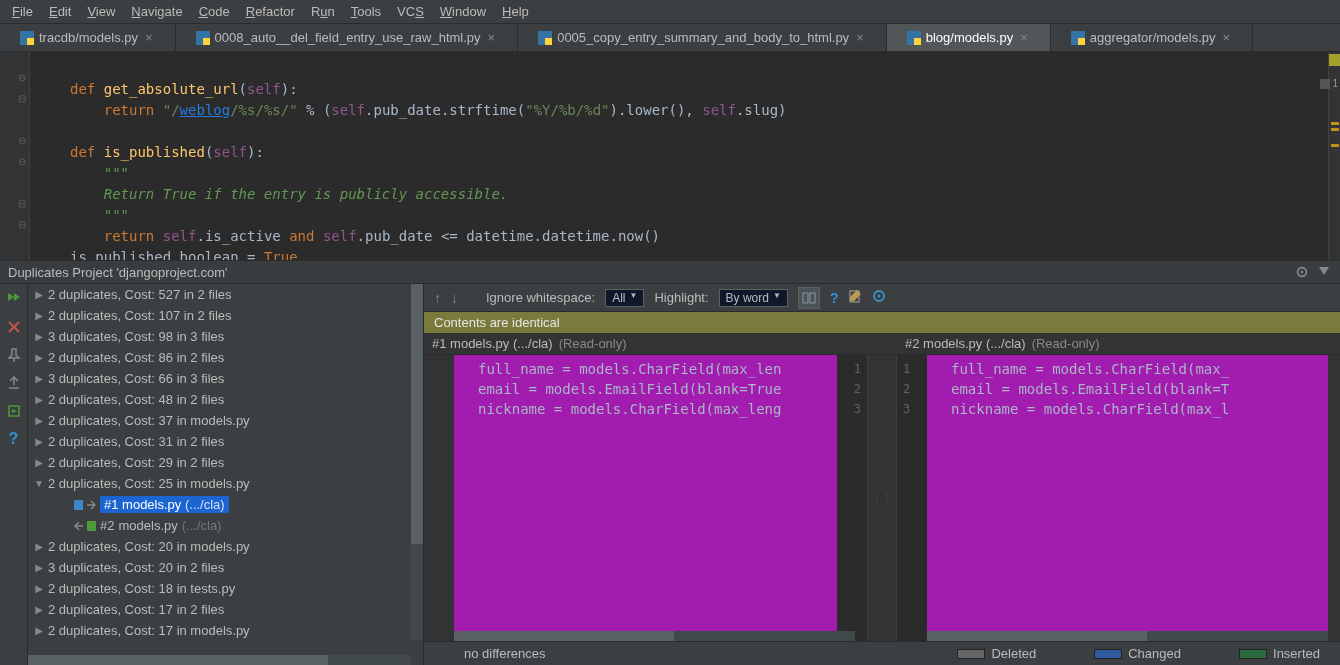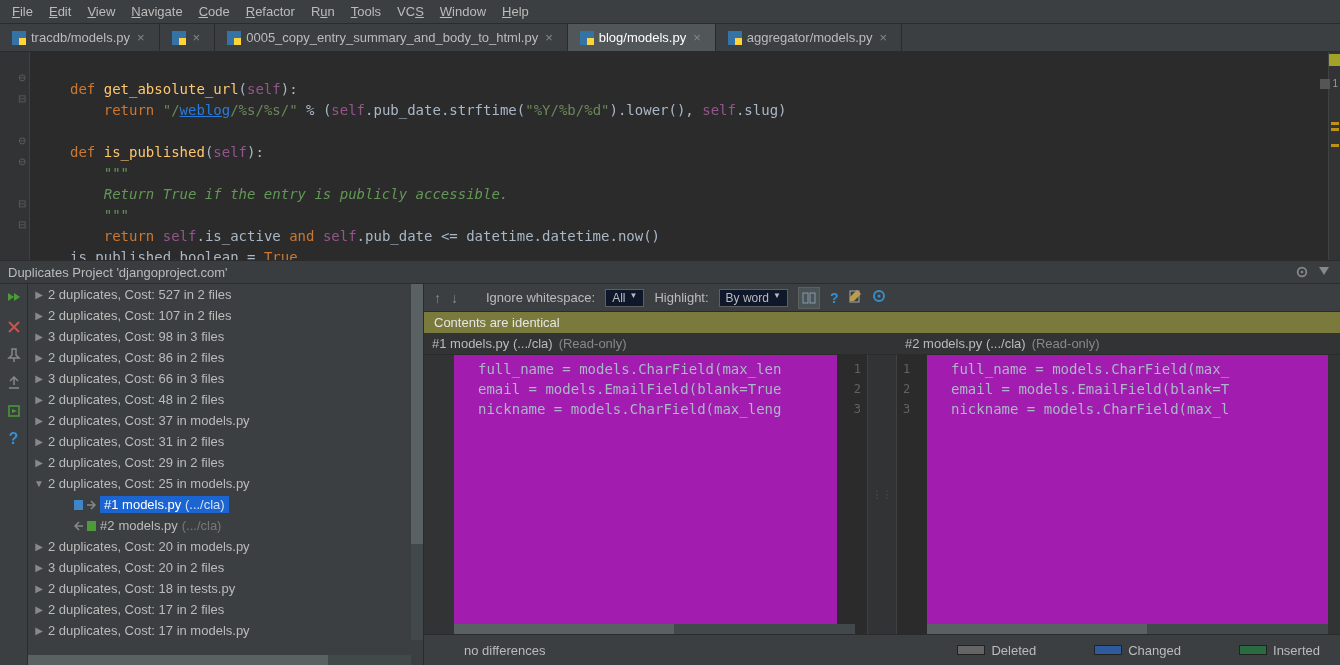--- a/index.html
+++ b/index.html
@@ -1,21 +1,21 @@
 <!DOCTYPE html>
 <html><head>
 <meta charset="utf-8">
 <style>
 * { margin:0; padding:0; box-sizing:border-box; }
 body { font-family: "Segoe UI", Arial, sans-serif; font-size:13px; background:#3c3f41; color:#bbbbbb; width:1340px; height:665px; overflow:hidden; }
 .menubar { display:flex; height:24px; align-items:center; padding:0 4px; background:#3c3f41; border-bottom:1px solid #2b2b2b; }
 .menubar .menu { padding:2px 8px; cursor:pointer; }
 .menubar .menu u { text-decoration:underline; }
 .tabs { display:flex; height:28px; background:#3c3f41; border-bottom:1px solid #2b2b2b; align-items:stretch; }
-.tab { display:flex; align-items:center; padding:0 12px; border-right:1px solid #2b2b2b; color:#bbb; cursor:pointer; gap:5px; white-space:nowrap; }
+.tab { display:flex; align-items:center; padding:0 20px; border-right:1px solid #2b2b2b; color:#bbb; cursor:pointer; gap:5px; white-space:nowrap; }
 .tab.active { background:#515658; color:#fff; }
 .tab .pyicon { width:14px; height:14px; }
 .tab-close { color:#888; font-size:13px; padding:0 2px; }
 .pyicon svg { display:block; }
 .editor-wrap { display:flex; height:208px; background:#2b2b2b; }
 .gutter { width:30px; background:#313335; border-right:1px solid #414141; position:relative; }
 .fold { position:absolute; left:18px; color:#5f6364; font-size:10px; }
 .code { flex:1; padding:6px 0 0 40px; font-family: "DejaVu Sans Mono","Menlo","Consolas",monospace; font-size:14px; line-height:21px; color:#a9b7c6; overflow:hidden; white-space:pre; }
 .kw { color:#cc7832; }
 .sf { color:#94558d; }
@@ -52,21 +52,21 @@
 .diff-head .ro { color:#888; }
 .diff-body { flex:1; display:flex; background:#a21caf; font-family:"DejaVu Sans Mono",monospace; font-size:14px; }
 .diff-pane { flex:1; display:flex; overflow:hidden; position:relative; }
 .diff-mid { width:30px; background:#313335; border-left:1px solid #414141; border-right:1px solid #414141; position:relative; }
 .diff-code { flex:1; padding:4px 0 0 24px; color:#a9b7c6; line-height:20px; white-space:pre; overflow:hidden; }
 .diff-ln { width:30px; background:#2b2b2b; color:#606366; text-align:right; padding:4px 6px 0 0; line-height:20px; font-size:12px; }
 .diff-pane-stripe { width:12px; background:#313335; }
 .hscroll { position:absolute; bottom:0; left:30px; right:12px; height:10px; background:#41494b; }
 .hthumb { height:10px; width:220px; background:#5a6163; }
 .dot-handle { position:absolute; top:50%; left:50%; transform:translate(-50%,-50%); color:#555; font-size:10px; line-height:4px; }
-.legend { height:31px; display:flex; align-items:center; padding:0 20px; gap:30px; background:#3c3f41; border-top:1px solid #2b2b2b; font-size:13px; color:#bbb; }
+.legend { height:24px; display:flex; align-items:center; padding:0 20px; gap:30px; background:#3c3f41; border-top:1px solid #2b2b2b; font-size:13px; color:#bbb; }
 .legend .lg { display:flex; align-items:center; gap:6px;padding-left:28px; }
 .swatch { width:28px; height:10px; border:1px solid #222; }
 .small-arrow { font-size:8px; color:#bbb; }
 .btree-hscroll { position:absolute; bottom:0; left:0; right:12px; height:10px; background:#41494b; }
 .btree-hthumb { height:10px; width:300px; background:#5a6163; }
 </style>
 </head>
 <body>
 
 <div class="menubar">
@@ -94,20 +94,21 @@
     <span>tracdb/models.py</span>
     <span class="tab-close">×</span>
   </div>
   <div class="tab">
     <span class="pyicon">
         <svg width="14" height="14">
           <rect width="14" height="14" fill="#3573a6"></rect>
           <rect x="7" y="7" width="7" height="7" fill="#ffd43b"></rect>
         </svg>
       </span>
+    <span>0008_auto__del_field_entry_use_raw_html.py</span>
     <span class="tab-close">×</span>
   </div>
   <div class="tab">
     <span class="pyicon">
         <svg width="14" height="14">
           <rect width="14" height="14" fill="#3573a6"></rect>
           <rect x="7" y="7" width="7" height="7" fill="#ffd43b"></rect>
         </svg>
       </span>
     <span>0005_copy_entry_summary_and_body_to_html.py</span>

